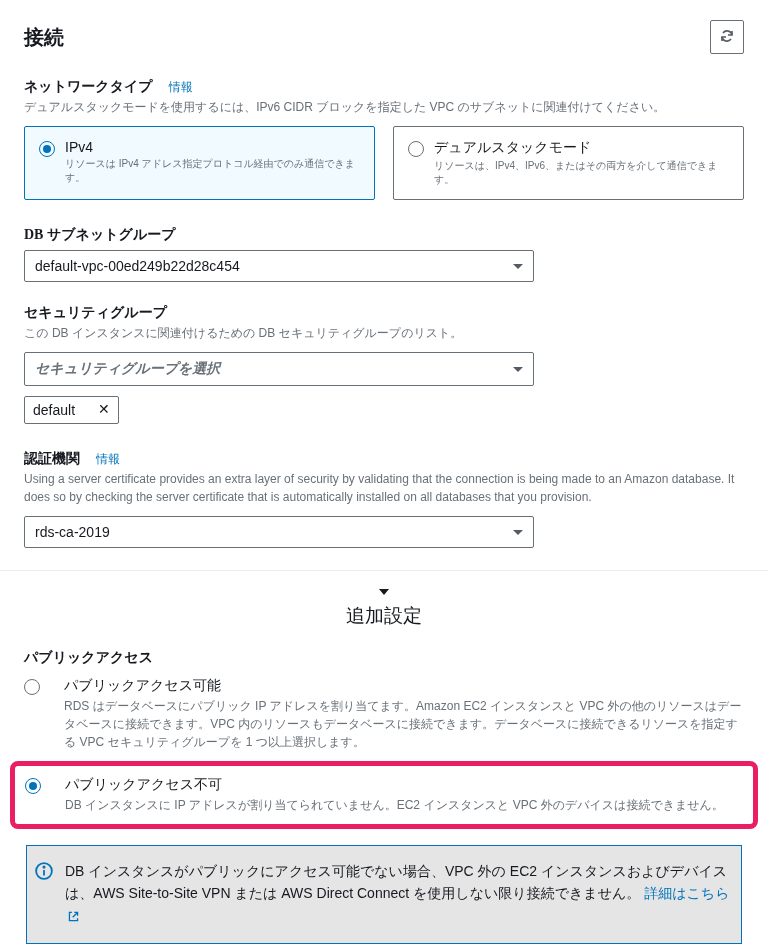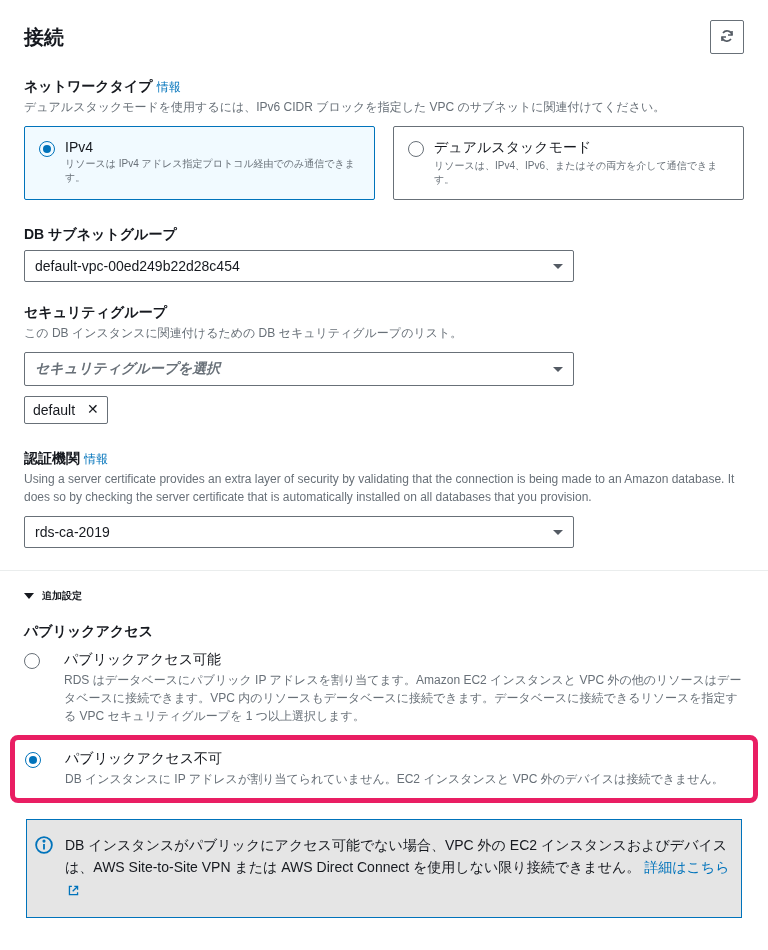--- a/index.html
+++ b/index.html
@@ -1,38 +1,38 @@
 <!DOCTYPE html>
 <html><head>
 <meta charset="utf-8">
 <style>
 * { box-sizing: border-box; margin: 0; padding: 0; }
 body { font-family: "Amazon Ember", "Helvetica Neue", Arial, sans-serif; font-size: 14px; color: #16191f; background: #fff; padding: 20px 24px; width: 768px; }
 .header { display: flex; justify-content: space-between; align-items: center; margin-bottom: 24px; }
 .header h1 { font-size: 20px; font-weight: 700; }
 .refresh-btn { width: 34px; height: 34px; border: 1px solid #687078; border-radius: 2px; background: #fff; display: flex; align-items: center; justify-content: center; cursor: pointer; }
 .refresh-btn svg { width: 16px; height: 16px; }
-.section-label { font-size: 14px; font-weight: 700; color: #16191f; margin-bottom: 2px; display: flex; align-items: baseline; gap: 4px; }
+.section-label { font-size: 14px; font-weight: 700; color: #16191f; margin-bottom: 2px; display: flex; align-items: baseline; gap: 16px; font-family: Liberation Serif, serif; }
 .info-link { color: #0073bb; font-size: 12px; font-weight: 400; cursor: pointer; }
 .help-text { color: #687078; font-size: 12px; line-height: 1.5; margin-bottom: 10px; }
 .radio-cards { display: flex; gap: 18px; margin-bottom: 26px; }
 .radio-card { border: 1px solid #687078; border-radius: 2px; padding: 12px 14px; flex: 1; display: flex; gap: 10px; cursor: pointer; }
 .radio-card.selected { border: 1px solid #0073bb; background: #f1faff; }
 .radio-outer { width: 16px; height: 16px; border: 1px solid #687078; border-radius: 50%; flex-shrink: 0; margin-top: 2px; display: flex; align-items: center; justify-content: center; }
 .radio-card.selected .radio-outer { border-color: #0073bb; }
 .radio-inner { width: 8px; height: 8px; border-radius: 50%; background: #0073bb; }
 .radio-card-body .rc-title { font-weight: 400; margin-bottom: 2px; }
 .radio-card-body .rc-desc { font-size: 10px; color: #687078; line-height: 1.4; }
-.select-box { width: 550px; max-width: 100%; border: 1px solid #687078; border-radius: 2px; padding: 7px 10px; display: flex; justify-content: space-between; align-items: center; cursor: pointer; background: #fff; margin-bottom: 22px; }
+.select-box { width: 510px; max-width: 100%; border: 1px solid #687078; border-radius: 2px; padding: 7px 10px; display: flex; justify-content: space-between; align-items: center; cursor: pointer; background: #fff; margin-bottom: 22px; }
 .select-placeholder { color: #687078; font-style: italic; }
 .caret { width: 0; height: 0; border-left: 5px solid transparent; border-right: 5px solid transparent; border-top: 5px solid #545b64; }
-.chip { display: inline-flex; border: 1px solid #687078; border-radius: 2px; padding: 5px 8px; gap: 12px; margin-bottom: 26px; }
+.chip { display: inline-flex; border: 1px solid #687078; border-radius: 2px; padding: 5px 8px; gap: 23px; margin-bottom: 26px; }
 .chip .x { cursor: pointer; font-size: 14px; line-height: 1; }
 .divider-hr { border: none; border-top: 1px solid #eaeded; margin: 18px -24px 18px -24px; }
-.expand-header { display: flex; align-items: center; gap: 8px; font-weight: 700; font-size: 10px; margin-bottom: 20px; cursor: pointer; }
+.expand-header { display: flex; align-items: center; gap: 8px; font-weight: 400; font-size: 19px; margin-bottom: 20px; cursor: pointer; flex-direction: column; }
 .expand-caret { width: 0; height: 0; border-left: 5px solid transparent; border-right: 5px solid transparent; border-top: 6px solid #16191f; }
 .radio-list { margin-bottom: 14px; }
 .radio-row { display: flex; gap: 24px; padding: 4px 0 10px 0; cursor: pointer; }
 .radio-row .radio-body { flex: 1; }
 .radio-row .rtitle { font-weight: 400; margin-bottom: 2px; font-size: 14px; }
 .radio-row .rdesc { font-size: 12px; color: #687078; line-height: 1.5; }
 .highlight-box { border: 5px solid #e91e63; border-radius: 8px; padding: 6px 18px 10px 10px; margin: 0 -14px 16px -14px; }
 .highlight-box .radio-row { padding-bottom: 0; }
 .radio-row.sel .radio-outer { border-color: #0073bb; }
 .info-alert { border: 1px solid #0073bb; background: #e5e5e5; padding: 14px 8px; display: flex; gap: 12px; margin: 10px 2px 28px 2px; }

